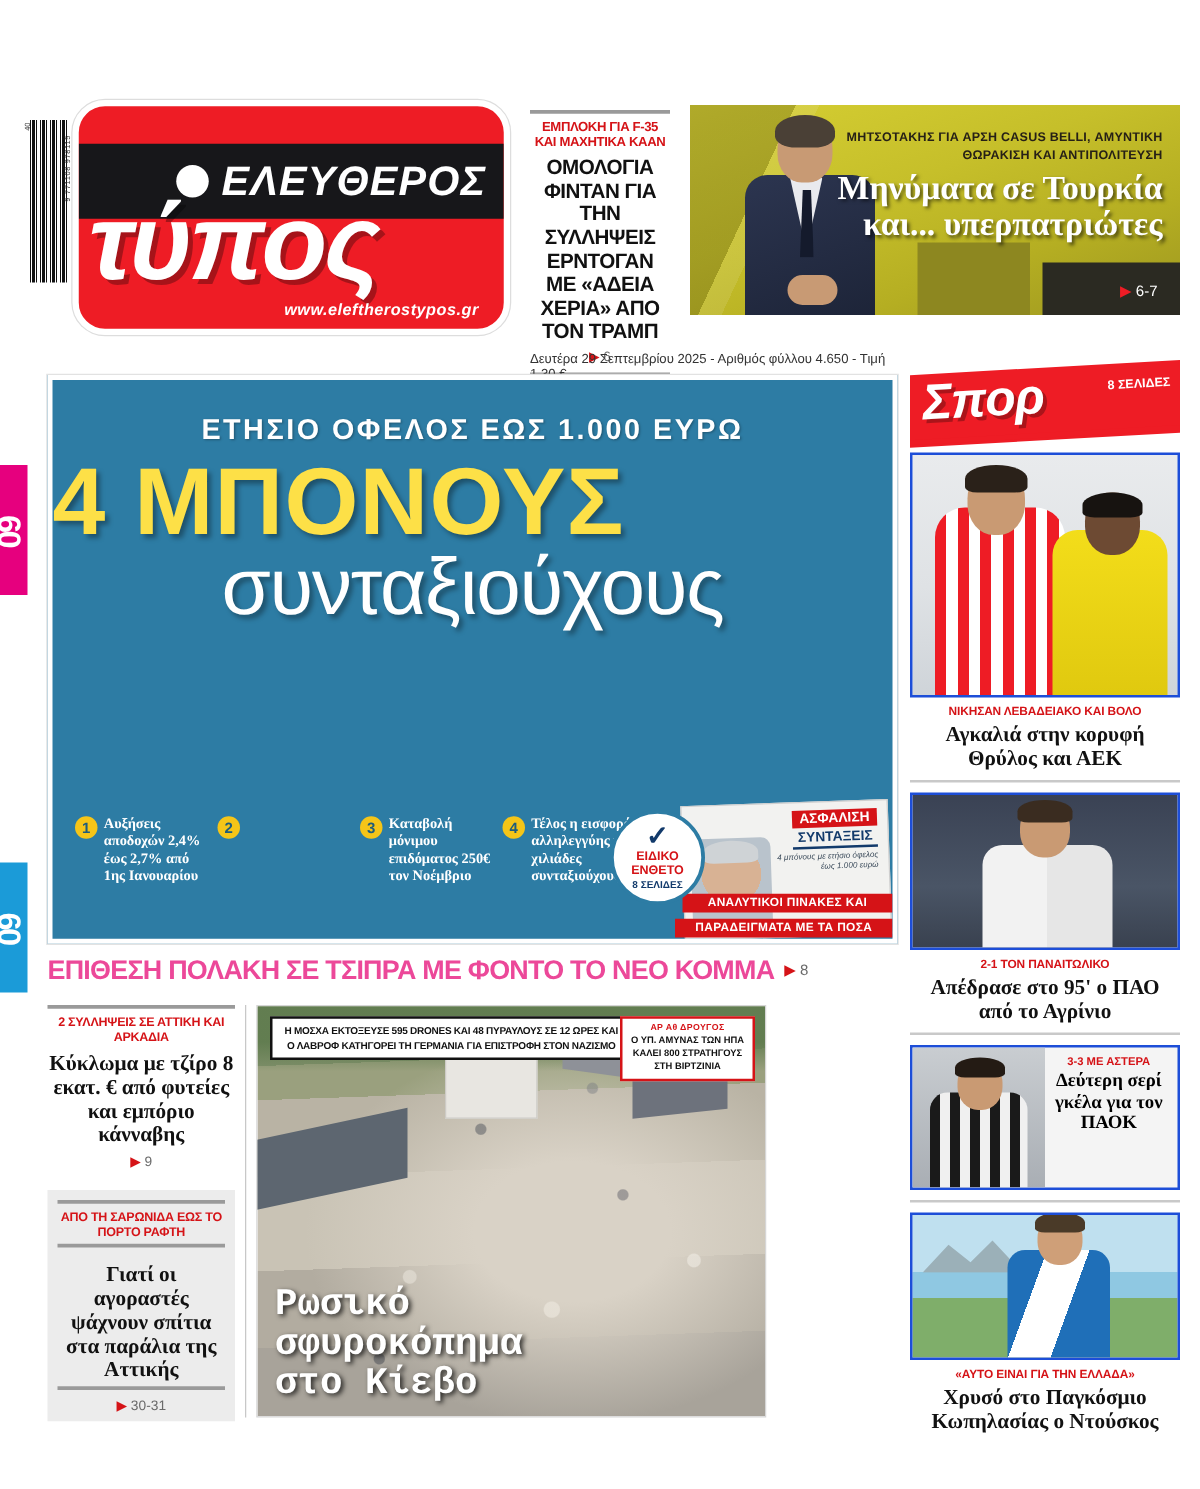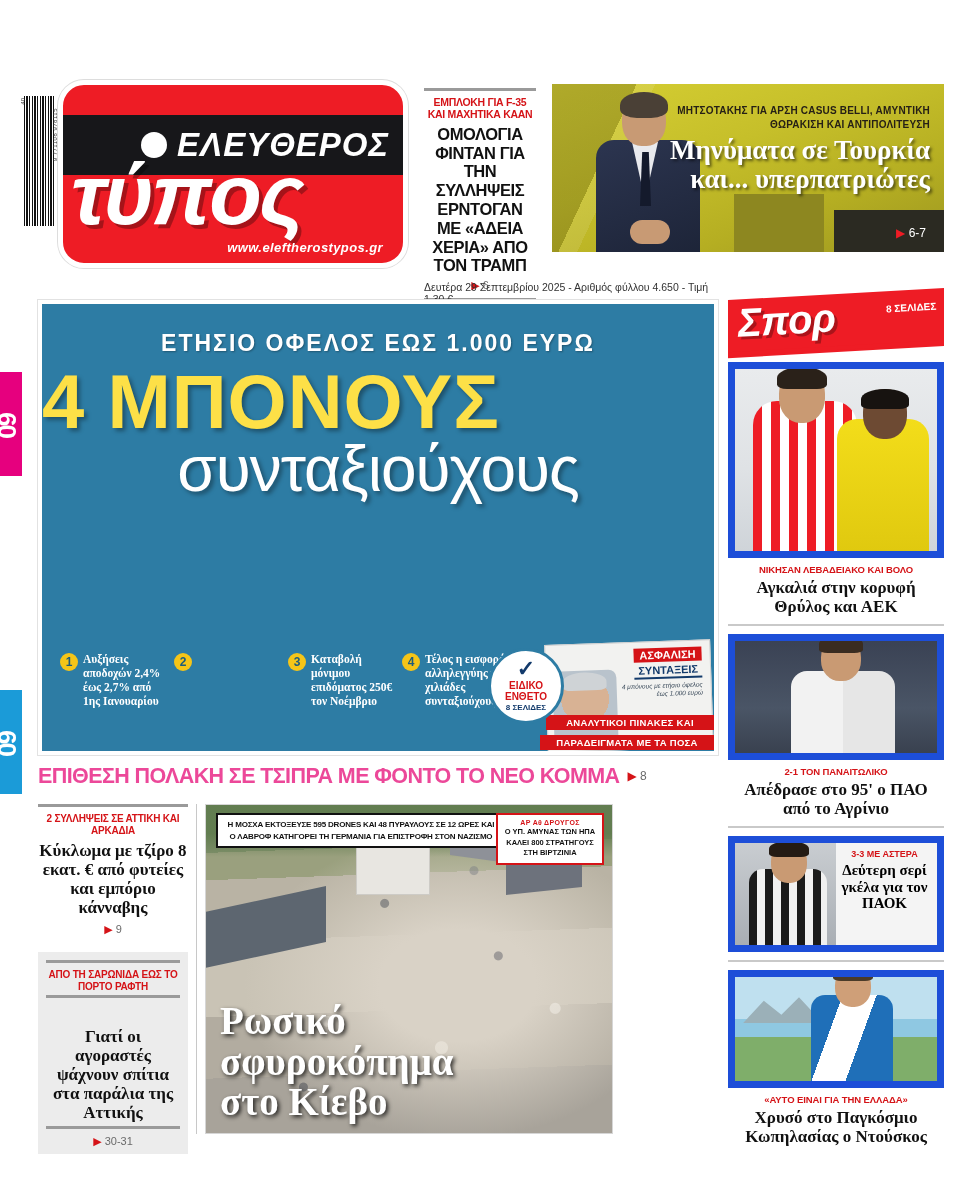--- a/index.html
+++ b/index.html
@@ -180,22 +180,22 @@
     background-size: 100% 100%; }
   .kiev .roof { position: absolute; background: #5d6670; }
   .kiev .r1 { left: -20px; top: 96px; width: 140px; height: 56px; transform: skewY(-12deg); }
   .kiev .r2 { left: 244px; top: 18px; width: 58px; height: 36px; background: #8e9198; transform: skewY(8deg); }
   .kiev .r3 { left: 300px; top: 46px; width: 76px; height: 40px; background: #6d727c; transform: skewY(-6deg); }
   .kiev .wbld { position: absolute; left: 150px; top: 30px; width: 74px; height: 60px;
     background: #e8e6e1; border: 1px solid #cdcbc6; }
   .kiev .trees { position: absolute; left: 0; top: 0; width: 100%; height: 52px;
     background: linear-gradient(180deg,#5d7a4c 0 55%, rgba(93,122,76,0) 100%); opacity: .85; }
   .kiev .cap { position: absolute; left: 14px; bottom: 10px; width: 250px;
-    color: #fff; font-size: 39px; font-weight: bold; line-height: 1.04;
-    text-shadow: 2px 2px 4px rgba(0,0,0,.8); font-family: Liberation Serif, serif; }
+    color: #fff; font-size: 30px; font-weight: bold; line-height: 1.04;
+    text-shadow: 2px 2px 4px rgba(0,0,0,.8); font-family: Liberation Mono, monospace; }
 
   .kiev-topbox { position: absolute; left: 10px; top: 8px; width: 290px; background: #fff;
     border: 2px solid #111; padding: 4px 6px; text-align: center; }
   .kiev-topbox .l { font-size: 8px; font-weight: bold; color: #111; line-height: 1.45;
     letter-spacing: -.2px; }
   .kiev-redbox { position: absolute; right: 8px; top: 8px; width: 108px; background: #fff;
     border: 2px solid #d51317; padding: 4px 4px; text-align: center; }
   .kiev-redbox .k { color: #d51317; font-size: 7px; font-weight: bold; letter-spacing: .3px; }
   .kiev-redbox .b { font-size: 7.5px; font-weight: bold; color: #111; line-height: 1.4; margin-top: 1px; }
 
@@ -207,21 +207,21 @@
   .sport-head .band { position: absolute; left: -14px; top: 6px; width: 248px; height: 58px;
     background: #ee1c25; transform: rotate(-3.2deg); }
   .sport-head .stripe { position: absolute; left: -14px; top: 58px; width: 248px; height: 4px;
     background: #ee1c25; transform: rotate(-3.2deg); }
   .sport-head .word { position: absolute; left: 10px; top: 10px; color: #fff; font-size: 40px;
     font-weight: 900; font-style: italic; transform: rotate(-3.2deg);
     text-shadow: 3px 3px 0 rgba(0,0,0,.28); letter-spacing: -1px; }
   .sport-head .pages { position: absolute; right: 8px; top: 14px; color: #fff; font-size: 10px;
     font-weight: bold; transform: rotate(-3.2deg); }
 
-  .ph { width: 100%; background: #cfd3d8; overflow: hidden; position: relative; border: 7px solid #1d4ed8; }
+  .ph { width: 100%; background: #cfd3d8; overflow: hidden; position: relative; border: 2px solid #1d4ed8; }
   .ph1 { height: 196px; background: linear-gradient(180deg,#e9ebed 0%, #dfe2e5 55%, #cfd4d9 100%); }
   .ph1 .p1 { position: absolute; left: 18px; bottom: 0; width: 104px; height: 150px;
     background: repeating-linear-gradient(90deg,#ee1c25 0 9px,#fff 9px 18px);
     border-radius: 24px 24px 0 0; }
   .ph1 .p1h { position: absolute; left: 44px; bottom: 128px; width: 46px; height: 54px;
     background: #c99a73; border-radius: 46%; }
   .ph1 .p1hair { position: absolute; left: 42px; bottom: 162px; width: 50px; height: 22px;
     background: #2a2119; border-radius: 50% 50% 20% 20%; }
   .ph1 .p2 { position: absolute; right: 8px; bottom: 0; width: 92px; height: 132px;
     background: linear-gradient(180deg,#f3dd1a,#e0c90f); border-radius: 20px 20px 0 0; }
@@ -374,21 +374,21 @@
       <div class="kicker">2 ΣΥΛΛΗΨΕΙΣ ΣΕ ΑΤΤΙΚΗ ΚΑΙ ΑΡΚΑΔΙΑ</div>
       <div class="hl">Κύκλωμα με τζίρο 8 εκατ. € από φυτείες και εμπόριο κάνναβης</div>
       <div class="pr">▶ <b>9</b></div>
     </div>
     <div class="box-grey">
       <div class="rule-thick"></div>
       <div class="story" style="padding:6px 0 2px;">
         <div class="kicker">ΑΠΟ ΤΗ ΣΑΡΩΝΙΔΑ ΕΩΣ ΤΟ ΠΟΡΤΟ ΡΑΦΤΗ</div>
       </div>
       <div class="rule-thick"></div>
-      <div class="story" style="padding:8px 0 4px;margin-top:17px;">
+      <div class="story" style="padding:8px 0 4px;">
         <div class="hl">Γιατί οι αγοραστές ψάχνουν σπίτια στα παράλια της Αττικής</div>
       </div>
       <div class="rule-thick"></div>
       <div class="story">
         <div class="pr">▶ <b>30-31</b></div>
       </div>
     </div>
   </div>
 
   <div class="vrule"></div>

